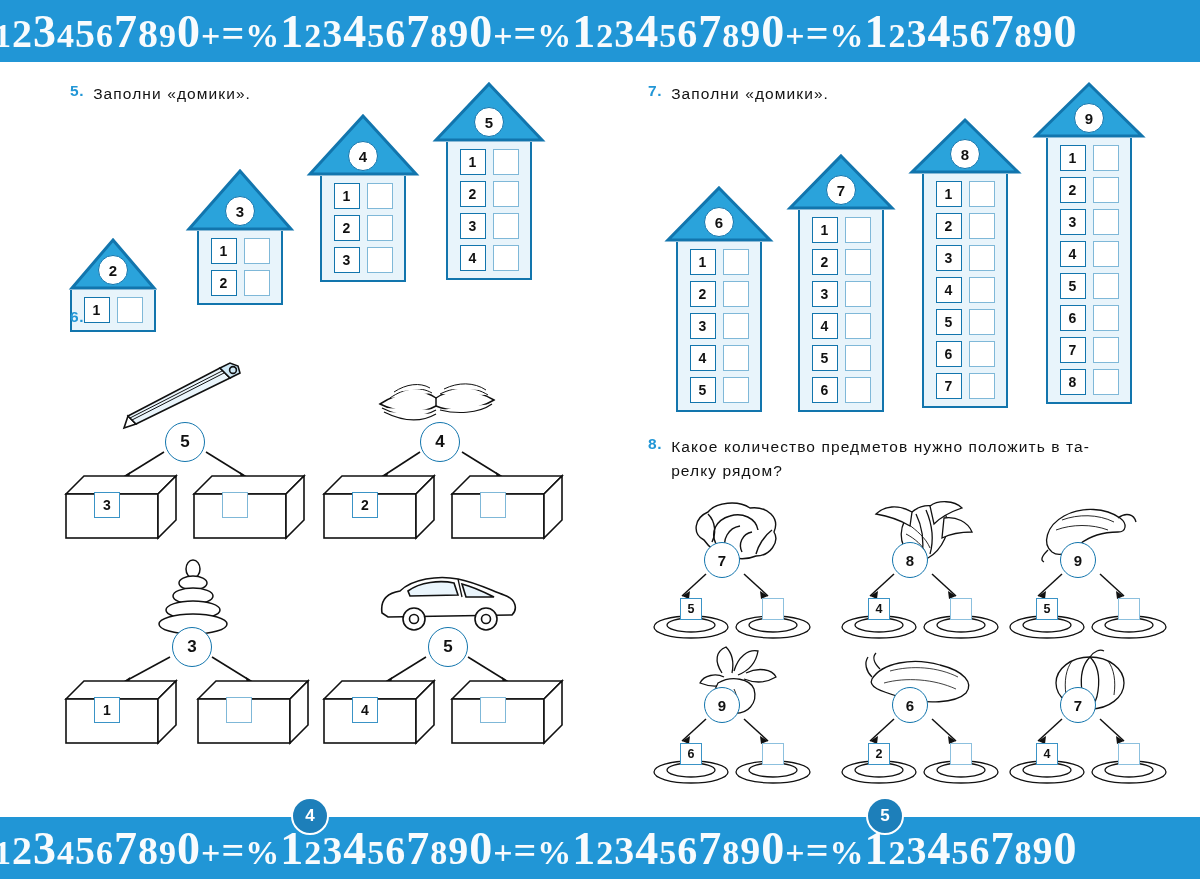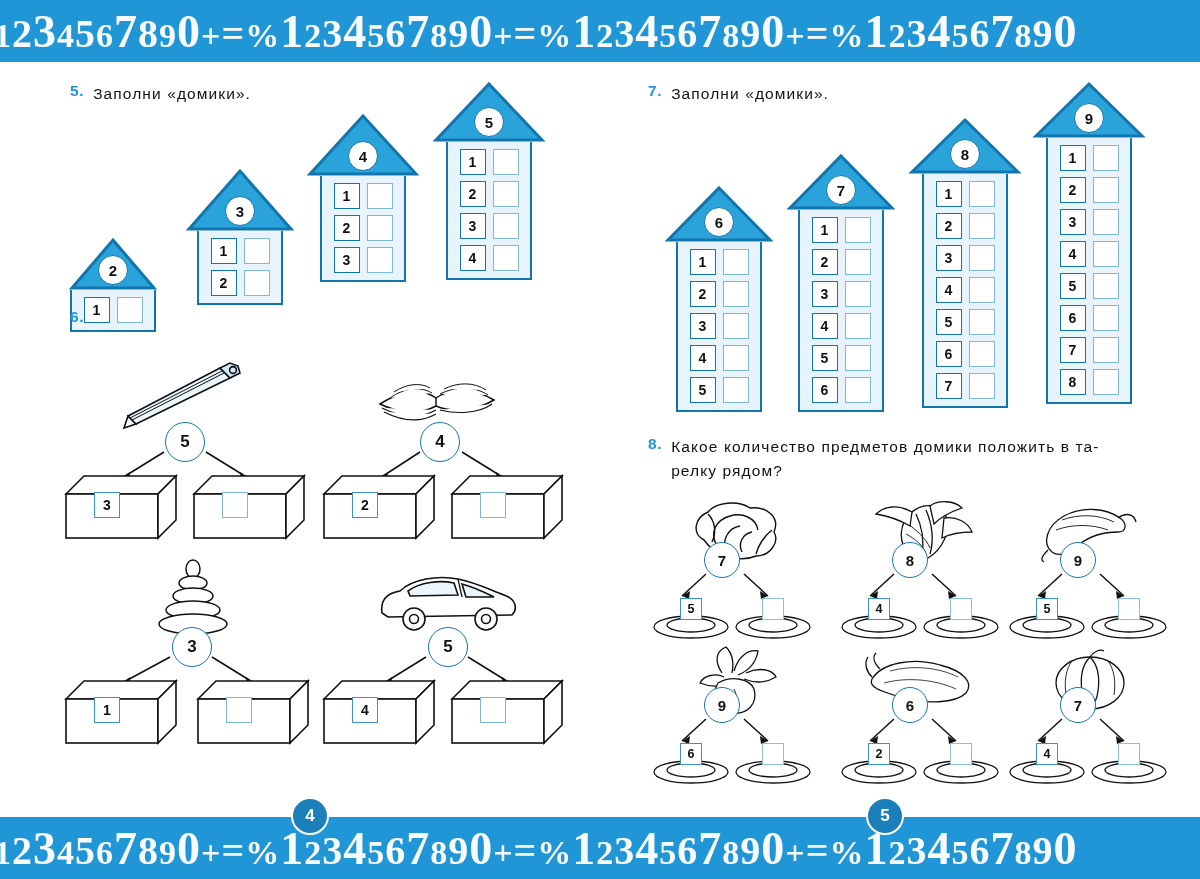--- a/index.html
+++ b/index.html
@@ -571,21 +571,21 @@
             <div class="cellnum">8</div>
             <div class="cellblank"></div>
           </div>
       </div>
     </div>
   </div>
 
   <div class="task" style="left:648px; top:435px; width:530px;">
     <div class="task-head">
       <span class="task-num">8.</span>
-      <span class="task-text" style="white-space:pre-line;">Какое  количество  предметов  домики  положить  в  та-
+      <span class="task-text" style="white-space:pre-line;">Какое  количество  предметов  нужно  положить  в  та-
 релку  рядом?</span>
     </div>
   </div>
 
   <div class="plategroup" style="left:650px; top:500px; width:180px; height:145px;">
     <svg style="position:absolute; left:36px; top:0;" width="104" height="64" viewBox="0 0 104 64">
       <g fill="#fff" stroke="#111" stroke-width="1.4">
         <path d="M18,40 C6,34 8,18 22,12 C30,2 52,0 64,8 C82,6 94,18 88,32 C94,42 84,56 70,56 C56,62 30,58 18,40 Z"></path>
         <path d="M30,44 C24,32 30,20 44,16 C56,12 70,18 72,30" fill="none"></path>
         <path d="M40,50 C36,40 42,28 54,26" fill="none"></path>

